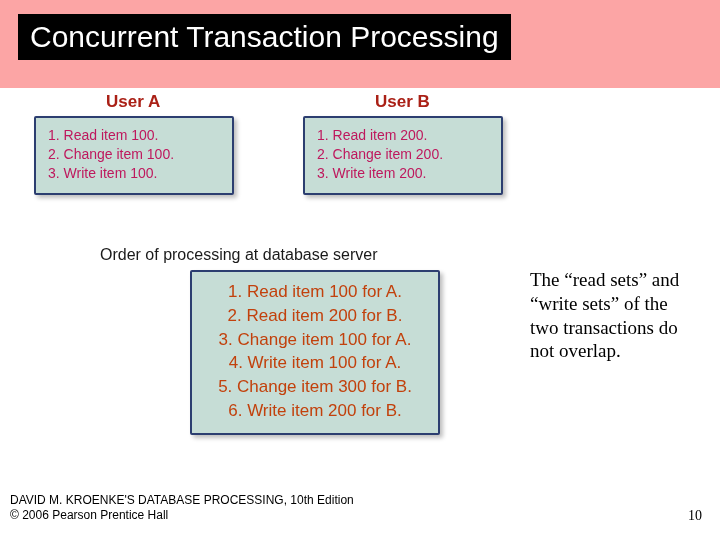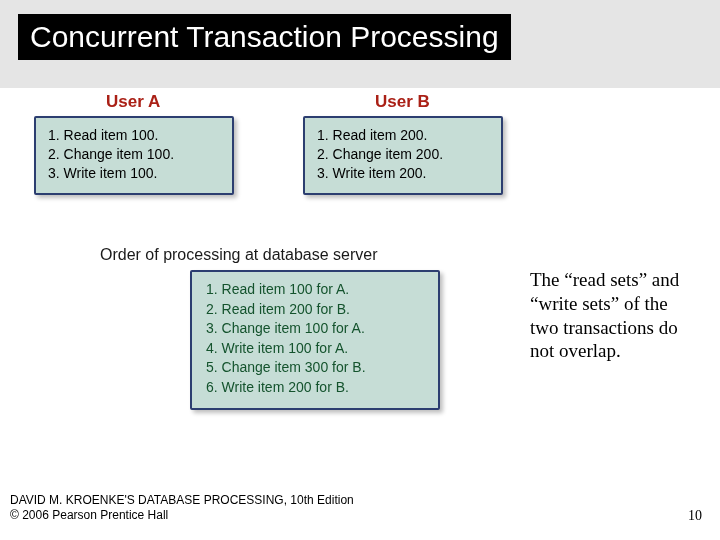--- a/index.html
+++ b/index.html
@@ -5,21 +5,21 @@
   * { margin: 0; padding: 0; box-sizing: border-box; }
   body {
     width: 720px;
     height: 540px;
     background: #ffffff;
     font-family: Arial, Helvetica, sans-serif;
     position: relative;
     overflow: hidden;
   }
   .title-bar {
-    background: #e5e5e5;
+    background: #fca5a5;
     width: 100%;
     padding: 14px 18px 28px 18px;
     position: relative;
   }
   .title-inner {
     background: #000000;
     padding: 6px 12px;
     display: inline-block;
   }
   .title-inner h1 {
@@ -48,21 +48,21 @@
     color: #aa2016;
     font-weight: bold;
     font-size: 17px;
     position: absolute;
     top: -26px;
   }
   .user-a .user-label { left: 70px; }
   .user-b .user-label { left: 70px; }
   .step-line {
     font-size: 14px;
-    color: #000000;
+    color: #be185d;
     line-height: 1.35;
   }
   .server-section {
     position: absolute;
     top: 158px;
     left: 60px;
     width: 430px;
   }
   .server-caption {
     font-size: 16px;
@@ -75,23 +75,24 @@
     position: relative;
     margin-left: 130px;
     border: 2px solid #2c3e70;
     border-radius: 2px;
     box-shadow: 3px 3px 4px rgba(0,0,0,0.25);
     background: #c6ddd6;
     padding: 8px 14px 10px 14px;
     width: 250px;
   }
   .server-step {
-    font-size: 14px;
-    color: #14532d;
+    font-size: 17px;
+    color: #c2410c;
     line-height: 1.4;
+    text-align: center;
   }
   .annotation {
     position: absolute;
     top: 180px;
     left: 530px;
     width: 170px;
     font-family: "Times New Roman", Times, serif;
     font-size: 19px;
     color: #000;
     line-height: 1.25;

